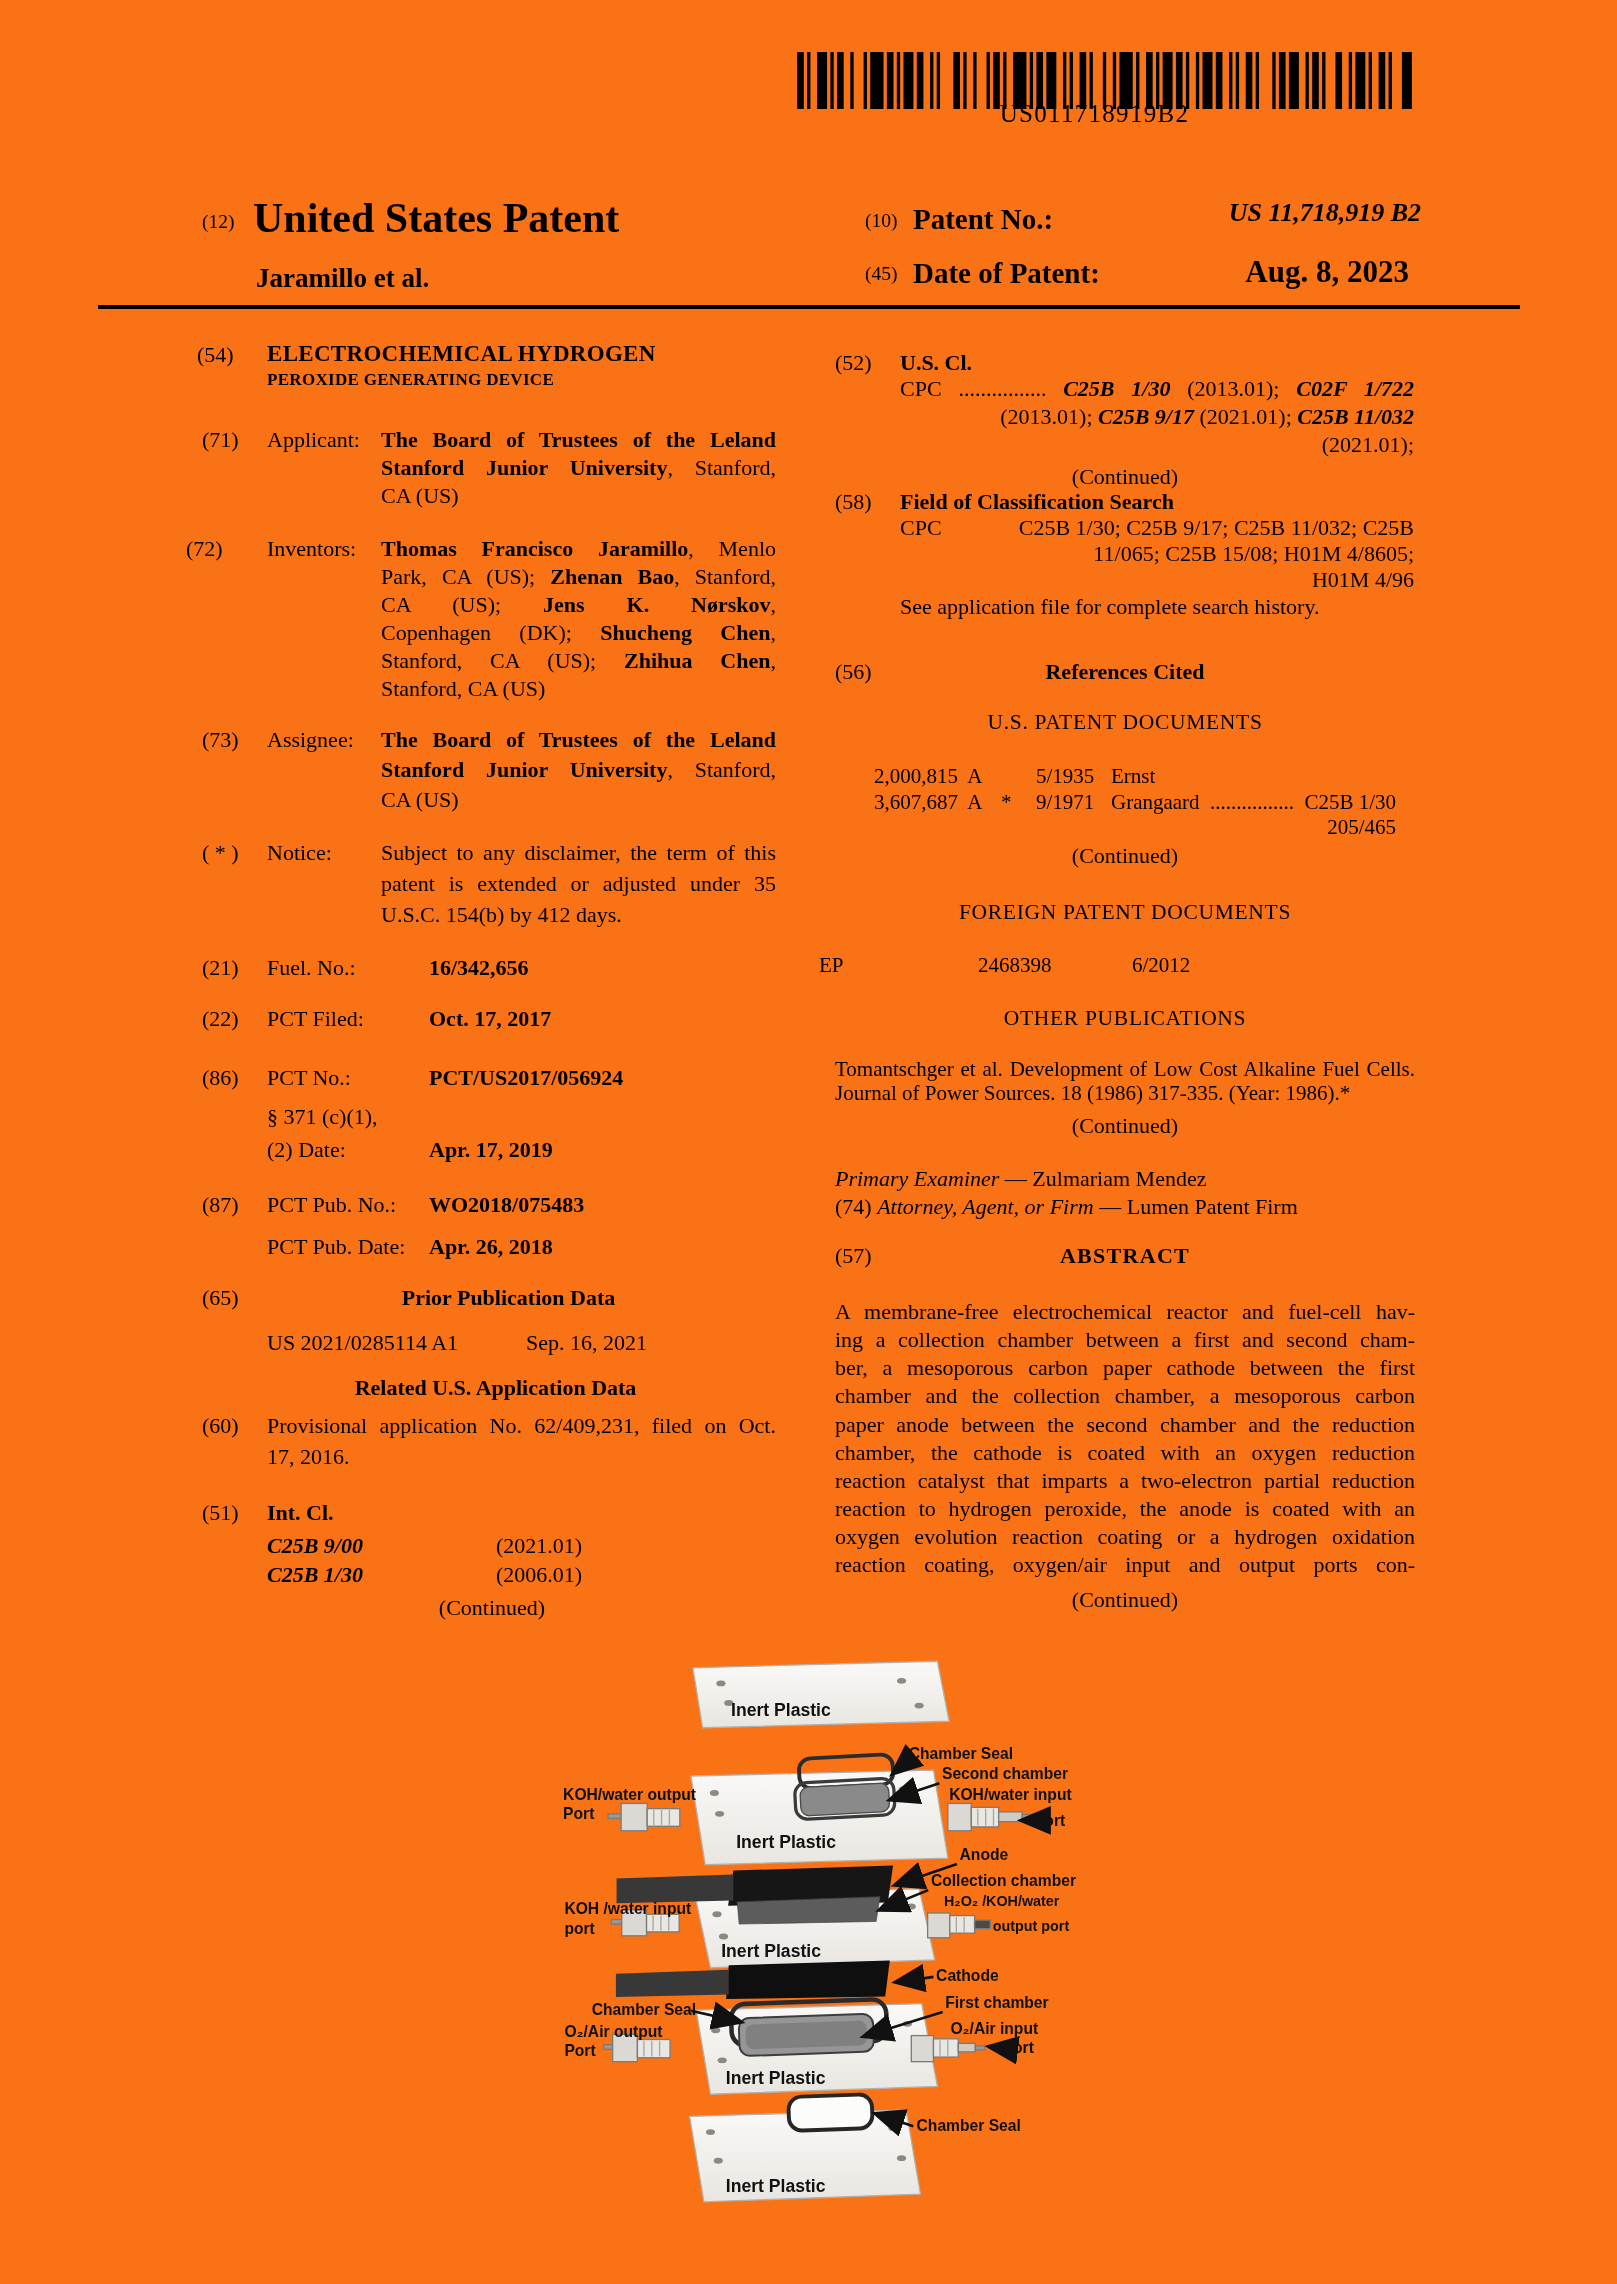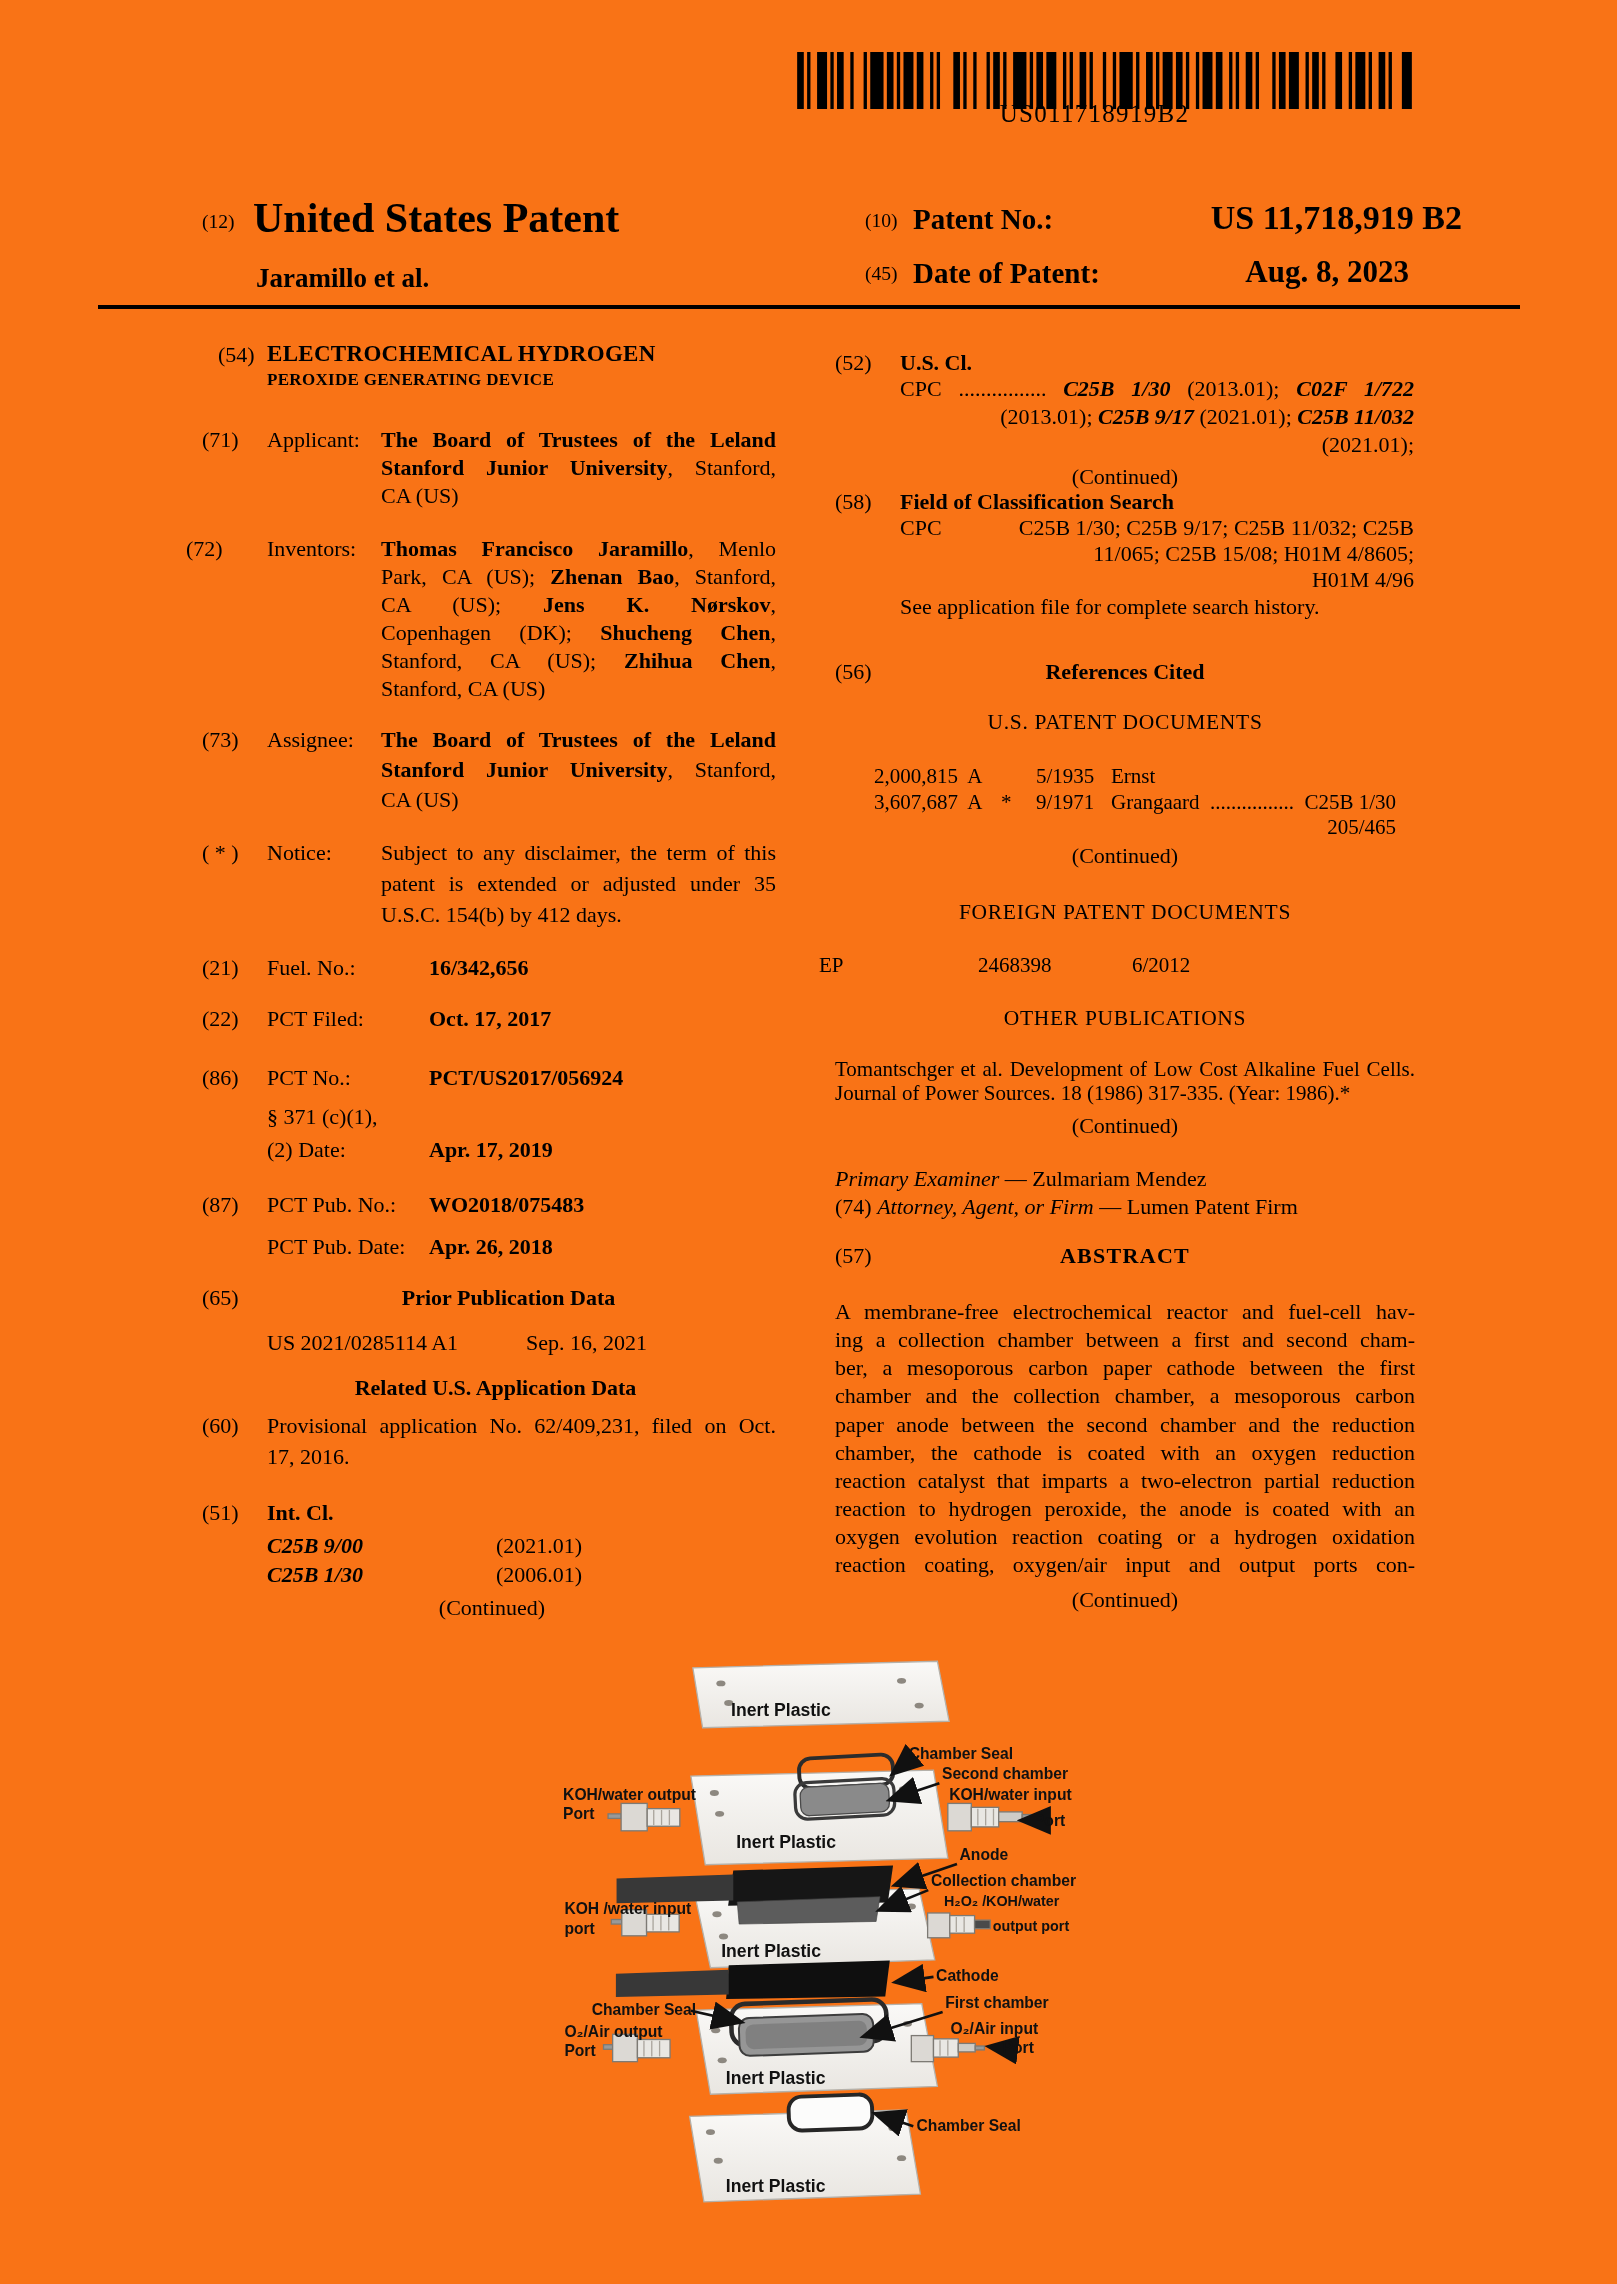--- a/index.html
+++ b/index.html
@@ -88,29 +88,29 @@
       </svg>
   </div>
   <div class="abs ctr bartext" style="left:785px;top:99px;width:619px;font-size:25px;">US011718919B2</div>
 
   <div class="abs t30" style="left:202px;top:210px;">(12)</div>
   <div class="abs b" style="left:253px;top:194px;font-size:42px;">United States Patent</div>
   <div class="abs b" style="left:256px;top:263px;font-size:27px;">Jaramillo et al.</div>
 
   <div class="abs t30" style="left:865px;top:209px;">(10)</div>
   <div class="abs b" style="left:913px;top:202px;font-size:29px;">Patent No.:</div>
-  <div class="abs b rt" style="left:1136px;top:198px;width:326px;font-size:34px;">US 11,718,919 B2</div>
+  <div class="abs b rt" style="left:1095px;top:198px;width:326px;font-size:26px;font-style:italic;">US 11,718,919 B2</div>
 
   <div class="abs t30" style="left:865px;top:262px;">(45)</div>
   <div class="abs b" style="left:913px;top:256px;font-size:29px;">Date of Patent:</div>
   <div class="abs b rt" style="left:1148px;top:254px;width:261px;font-size:31px;">Aug. 8, 2023</div>
 
   <div class="rule" style="left:98px;top:305px;width:1422px;height:3.9px;"></div>
 
-  <div class="abs t34" style="left:218px;top:342px;">(54)</div>
+  <div class="abs t34" style="left:197px;top:342px;">(54)</div>
   <div class="abs b" style="left:267px;top:340px;font-size:23px;letter-spacing:0.3px;">ELECTROCHEMICAL HYDROGEN</div>
   <div class="abs b" style="left:267px;top:370px;font-size:17px;letter-spacing:0.3px;">PEROXIDE GENERATING DEVICE</div>
 
   <div class="abs t34" style="left:202px;top:427px;">(71)</div>
   <div class="abs t34" style="left:267px;top:427px;">Applicant:</div>
   <div class="abs t34 just" style="left:381px;top:427px;width:395px;"><span class="b">The Board of Trustees of the Leland</span></div>
   <div class="abs t34 just" style="left:381px;top:455px;width:395px;"><span class="b">Stanford Junior University</span><span>, Stanford,</span></div>
   <div class="abs t34" style="left:381px;top:483px;">CA (US)</div>
 
   <div class="abs t34" style="left:186px;top:536px;">(72)</div>

